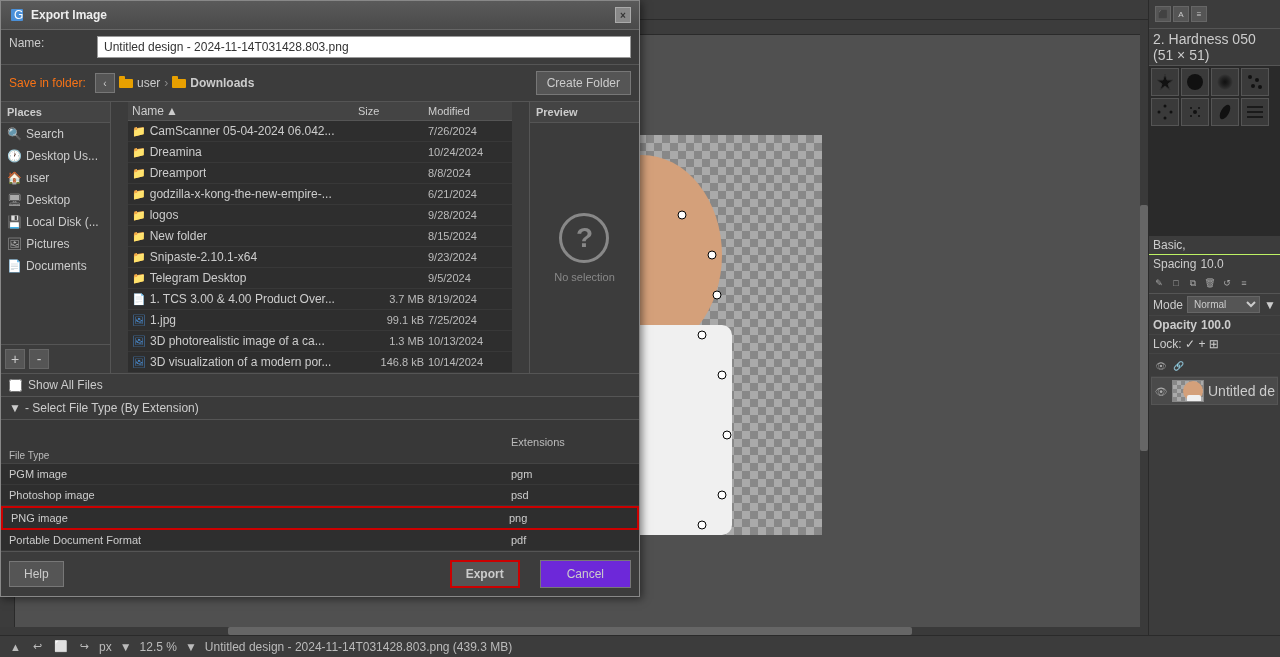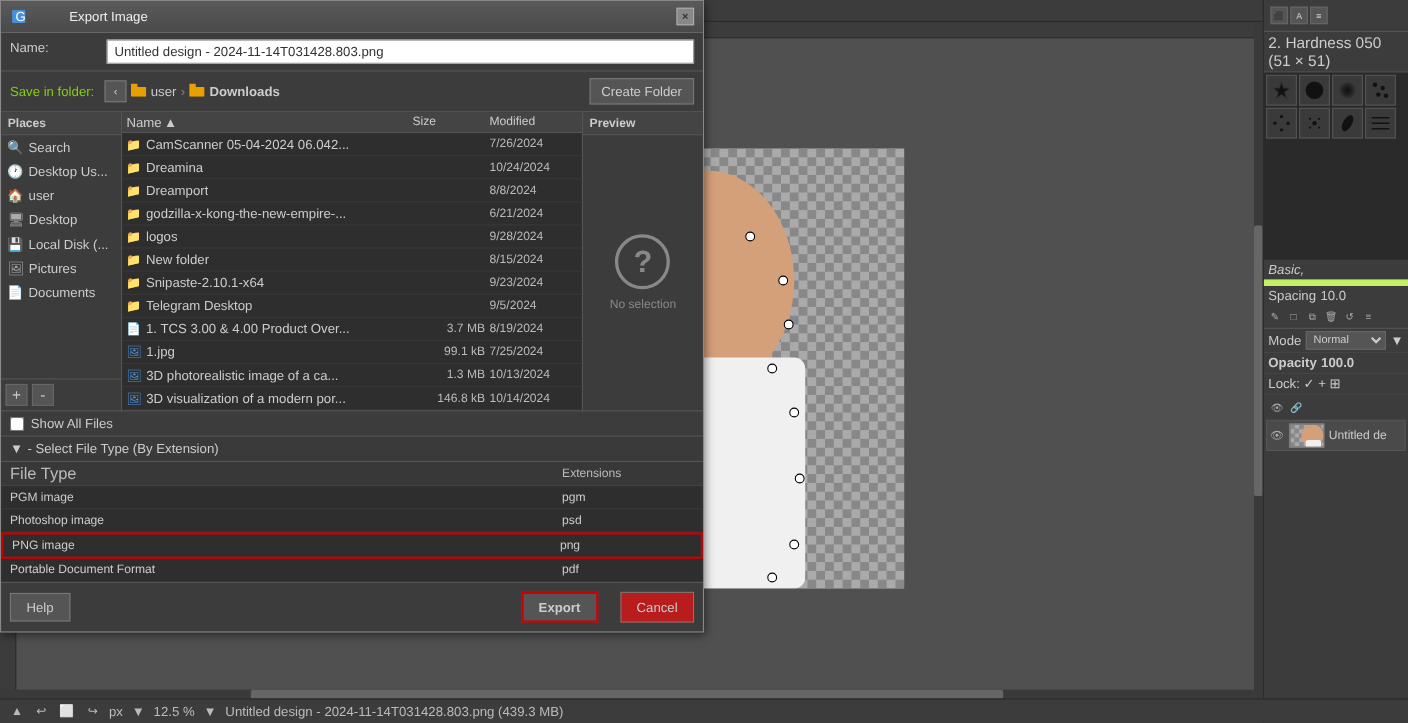--- a/index.html
+++ b/index.html
@@ -75,22 +75,21 @@
       border: 1px solid #555;
       display: flex; align-items: center; justify-content: center;
     }
 
     .brush-swatch svg { width: 20px; height: 20px; }
 
     .preset-label {
       color: #ccc;
       font-size: 11px;
       padding: 2px 4px;
-      border-bottom: 6px solid #bef264;
-      font-style: italic;
+      border-bottom: 1px solid #bef264;
     }
 
     .spacing-row {
       display: flex;
       align-items: flex-start;
       padding: 2px 4px;
       gap: 4px;
       color: #ccc;
       font-size: 11px;
     }
@@ -179,21 +178,21 @@
 
     .layer-thumb {
       width: 32px; height: 22px;
       background: #6a6a6a;
       border: 1px solid #888;
       overflow: hidden;
     }
 
     .layer-name {
       color: #ccc;
-      font-size: 11px;
+      font-size: 14px;
       flex: 1;
       overflow: hidden;
       text-overflow: ellipsis;
       white-space: nowrap;
     }
 
     
     .status-bar {
       position: absolute;
       bottom: 0; left: 0; right: 0;
@@ -298,22 +297,21 @@
     }
 
     .dialog-icon {
       width: 16px; height: 16px;
       display: flex; align-items: center; justify-content: center;
     }
 
     .dialog-title-text {
       color: #eee;
       font-size: 12px;
-      font-weight: normal;
-      margin-left: 32px;
+      font-weight: bold;
     }
 
     .dialog-close-btn {
       width: 16px; height: 16px;
       background: #888;
       border: 1px solid #aaa;
       color: #333;
       cursor: pointer;
       display: flex; align-items: center; justify-content: center;
       font-size: 10px;
@@ -346,21 +344,21 @@
     
     .folder-row {
       display: flex;
       align-items: center;
       padding: 6px 8px;
       gap: 6px;
       border-bottom: 1px solid #555;
     }
 
     .folder-label {
-      color: #84cc16;
+      color: #f97316;
       min-width: 80px;
     }
 
     .folder-nav {
       display: flex;
       align-items: center;
       gap: 4px;
       flex: 1;
     }
 
@@ -389,20 +387,21 @@
       padding: 4px 10px;
       cursor: pointer;
       font-size: 12px;
     }
 
     
     .main-content {
       display: flex;
       flex: 1;
       height: 320px;
+      gap: 17px;
     }
 
     
     .places-panel {
       width: 110px;
       border-right: 1px solid #555;
       display: flex;
       flex-direction: column;
     }
 
@@ -624,21 +623,22 @@
       display: flex;
       align-items: center;
       padding: 2px 8px;
       border-bottom: 1px solid #444;
       background: #383838;
     }
 
     .fth-name {
       flex: 1;
       color: #bbb;
-      font-size: 15px;
+      font-size: 10px;
+      margin-top: 28px;
     }
 
     .fth-ext {
       width: 120px;
       color: #bbb;
       font-size: 11px;
     }
 
     .file-type-row {
       display: flex;
@@ -693,24 +693,24 @@
       background: #555;
       border: 2px solid #cc0000;
       color: #ccc;
       padding: 5px 14px;
       cursor: pointer;
       font-size: 12px;
       font-weight: bold;
     }
 
     .cancel-btn {
-      background: #b91c1c;
+      background: #6d28d9;
       border: 1px solid #777;
       color: #ccc;
-      padding: 5px 14px;
+      padding: 5px 26px;
       cursor: pointer;
       font-size: 12px;
     }
 
     
     .ruler-mark {
       position: absolute;
       font-size: 8px;
       color: #999;
     }

